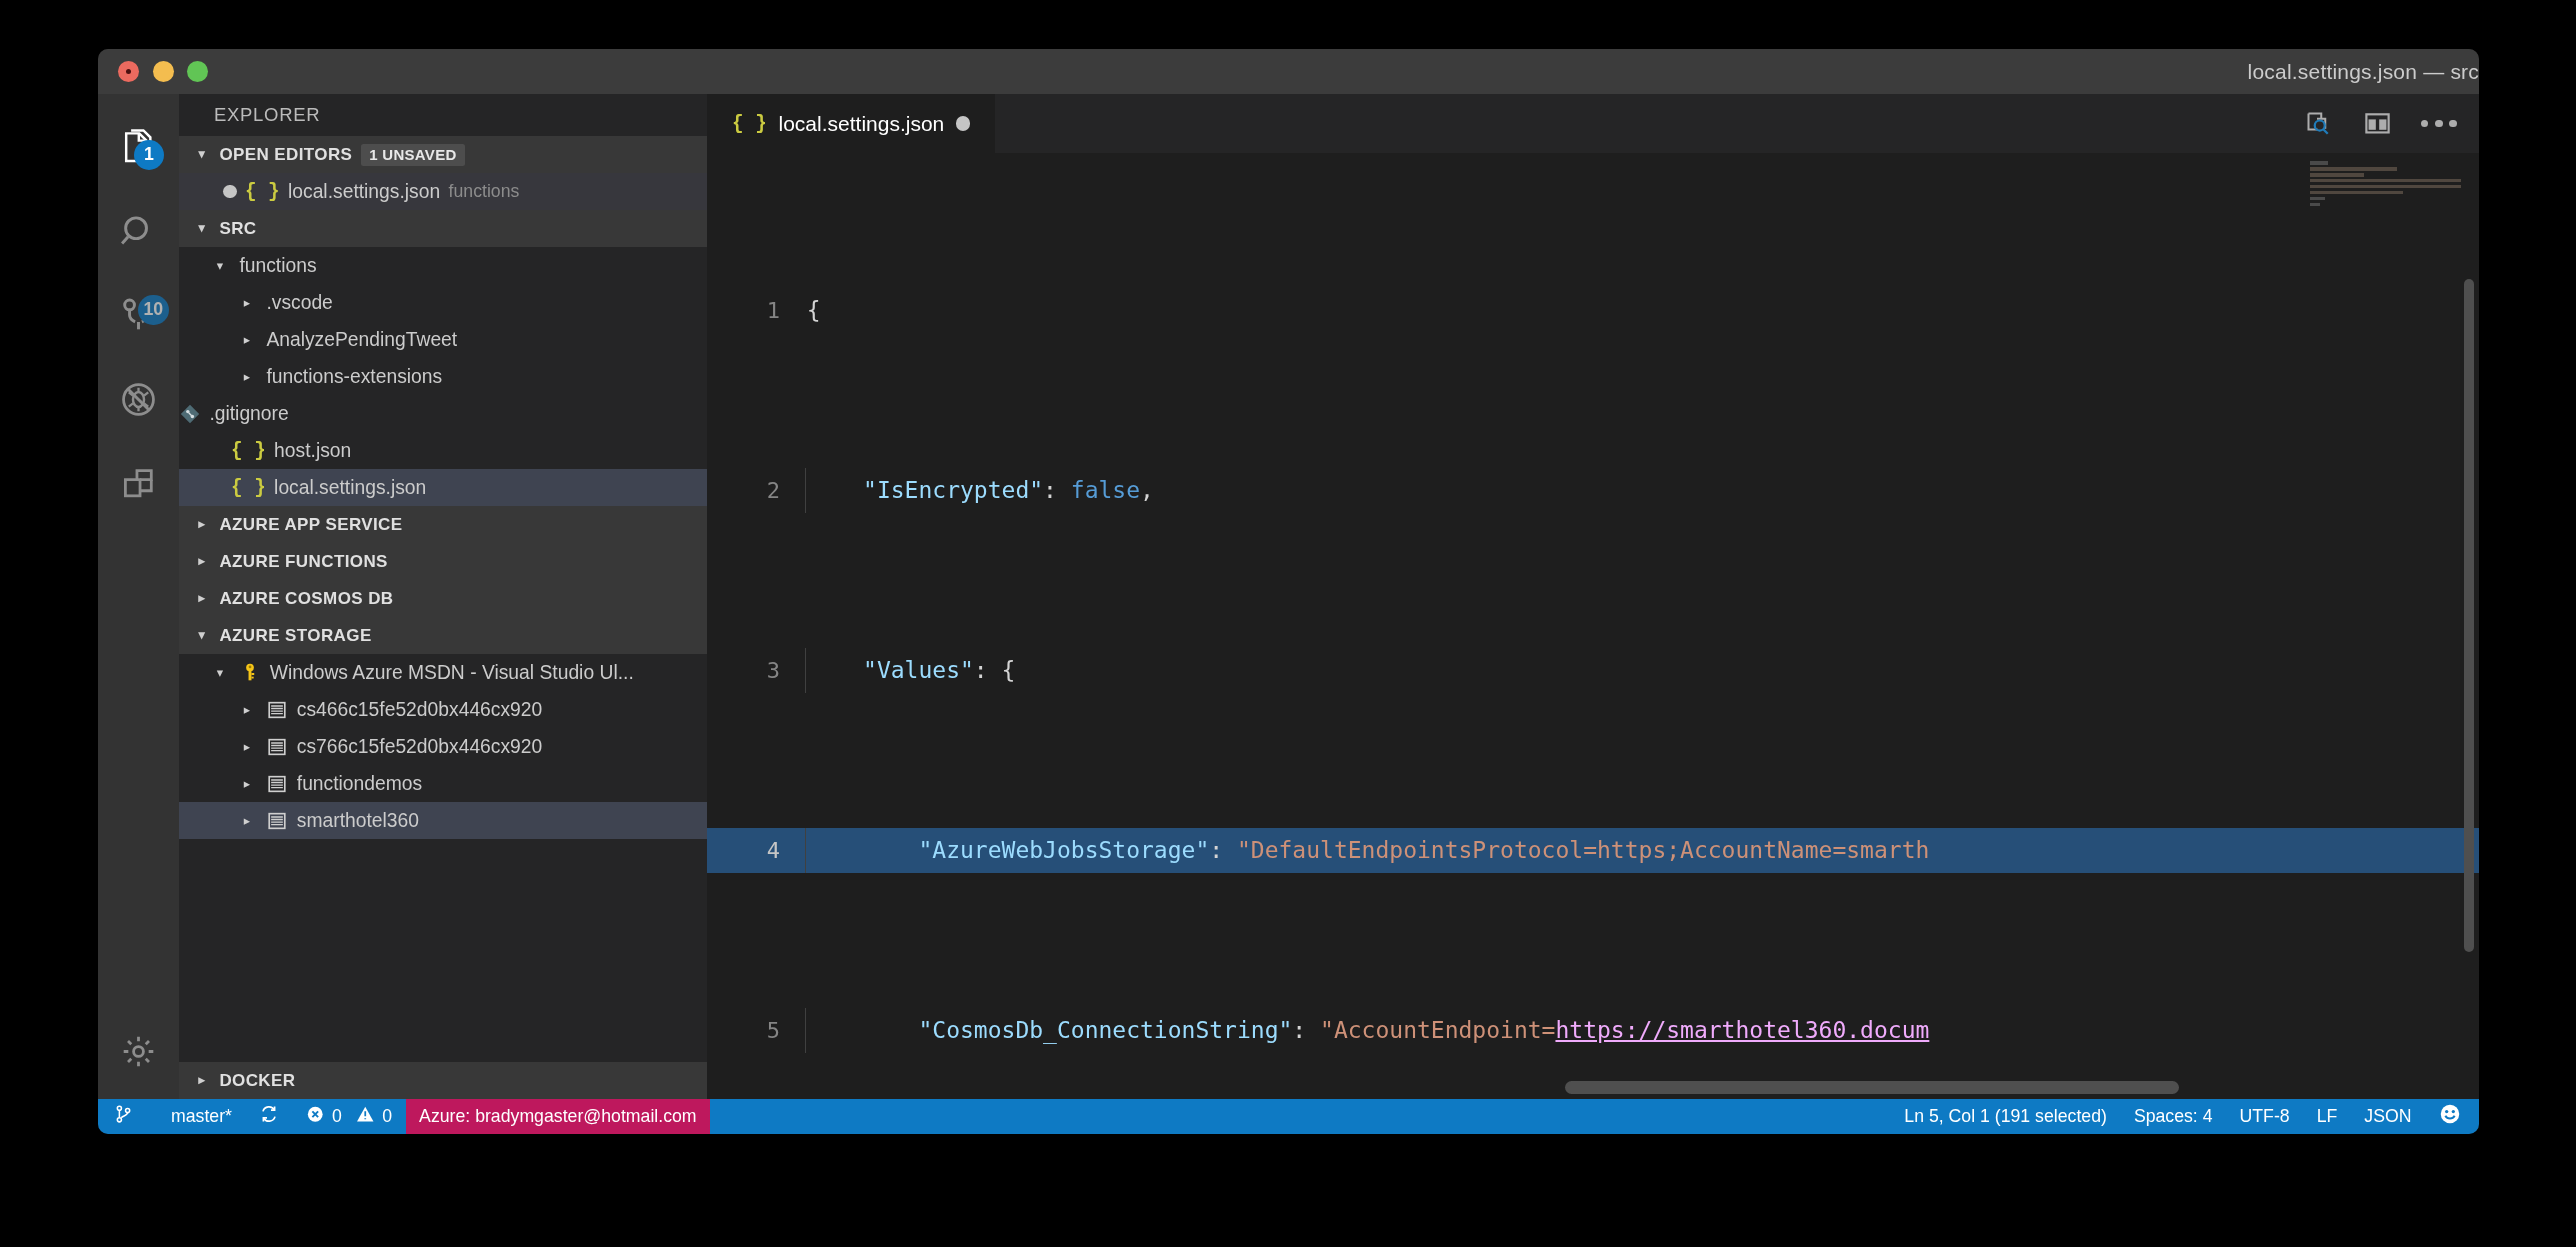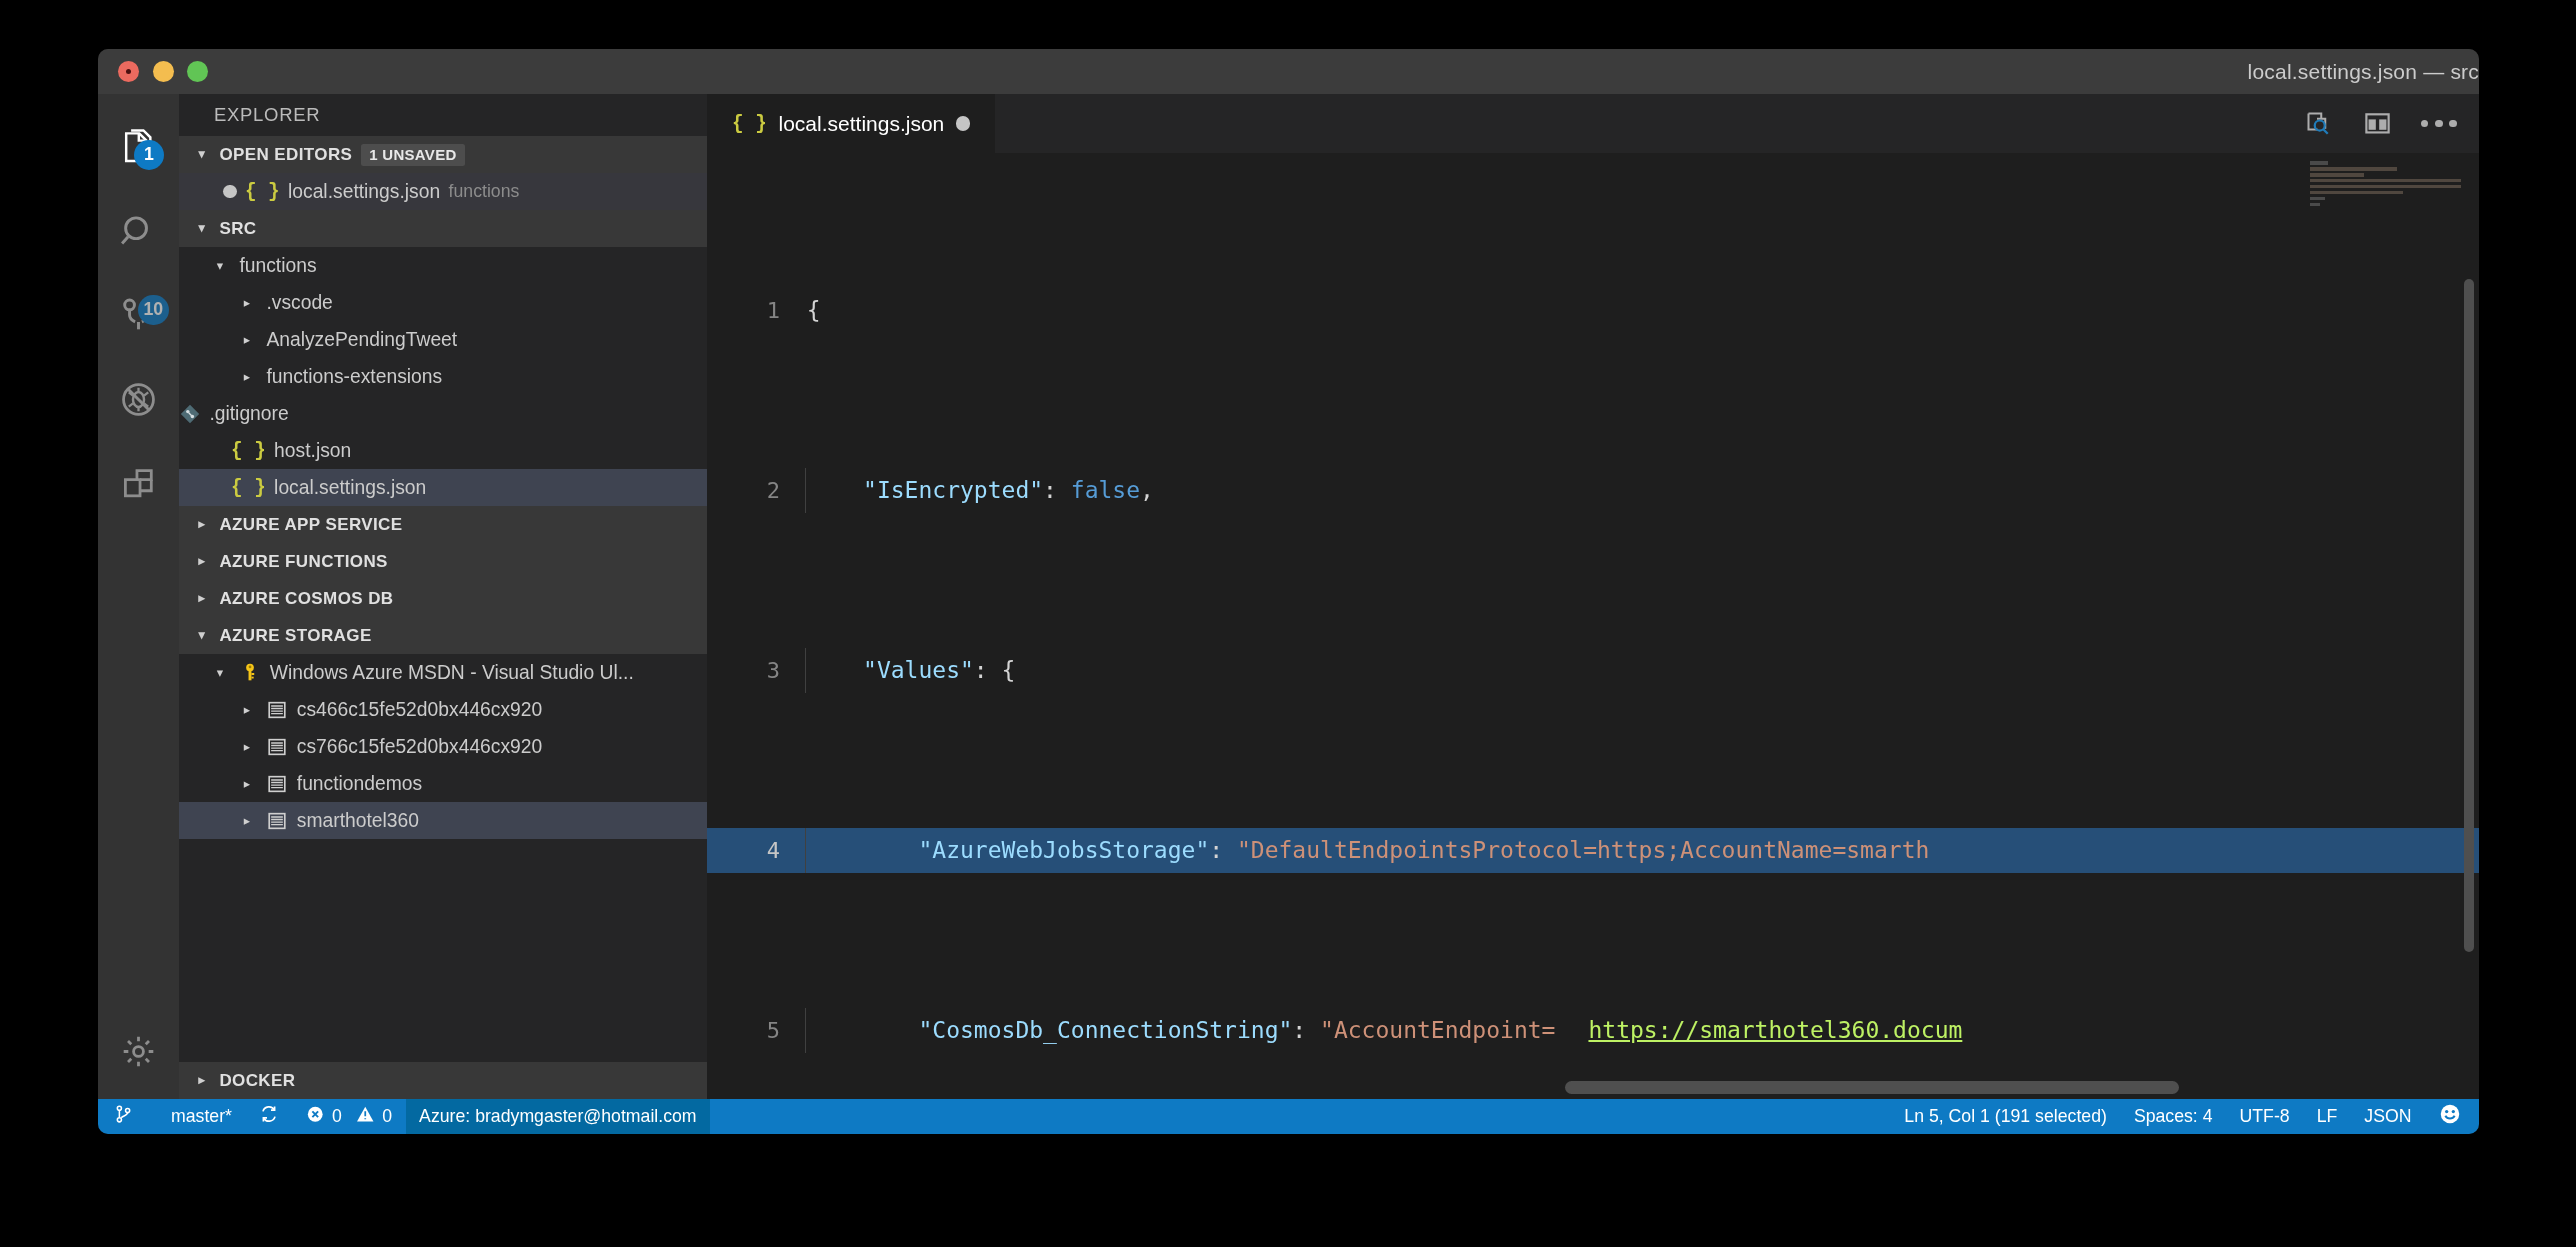--- a/index.html
+++ b/index.html
@@ -163,21 +163,21 @@
   .cl.hl .lnum { color: #c6c6c6; }
   .indent-guide {
     border-left: 0.8px solid #404040; margin-left:0; padding-left:0;
     height: 45px;
   }
   .ctext { padding-left: 1.7px; }
   .k { color: #9cdcfe; }
   .s { color: #ce9178; }
   .p { color: #d4d4d4; }
   .b { color: #569cd6; }
-  .lnk { color:#bef264; text-decoration: underline; margin-left: 33px; }
+  .lnk { color:#f0abfc; text-decoration: underline; }
 
   
   .minimap {
     position: absolute; right: 18.5px; top: 0; width: 151px; height: 100%;
     opacity: .55;
   }
   .mm-line { height: 3.4px; margin: 2.5px 0; background:#7a6a5a; }
   .scroll-v {
     position:absolute; right: 5px; top: 126px; width: 10px; height: 673px;
     background: #4f4f4f; border-radius: 5px;
@@ -190,21 +190,21 @@
   
   .statusbar {
     height: 35px; min-height: 35px;
     background: #0e7ac4; color: #ffffff;
     display: flex; align-items: center;
     font-size: 17.7px;
   }
   .sb-left { display:flex; align-items:center; height:100%;}
   .sb-right { margin-left:auto; display:flex; align-items:center; height:100%;}
   .sb-item { display:flex; align-items:center; gap:7.6px; padding: 0 13.5px; height:100%;}
-  .sb-item.azure { background: #0369a1; justify-content: flex-end; }
+  .sb-item.azure { background: #be185d; justify-content: flex-end; }
   .sb-item.first { padding-left: 17px; gap: 39px; }
   svg { fill: none; }
 </style>
 </head>
 <body>
 
 <div id="root">
   <div class="window">
 
     <div class="titlebar">

